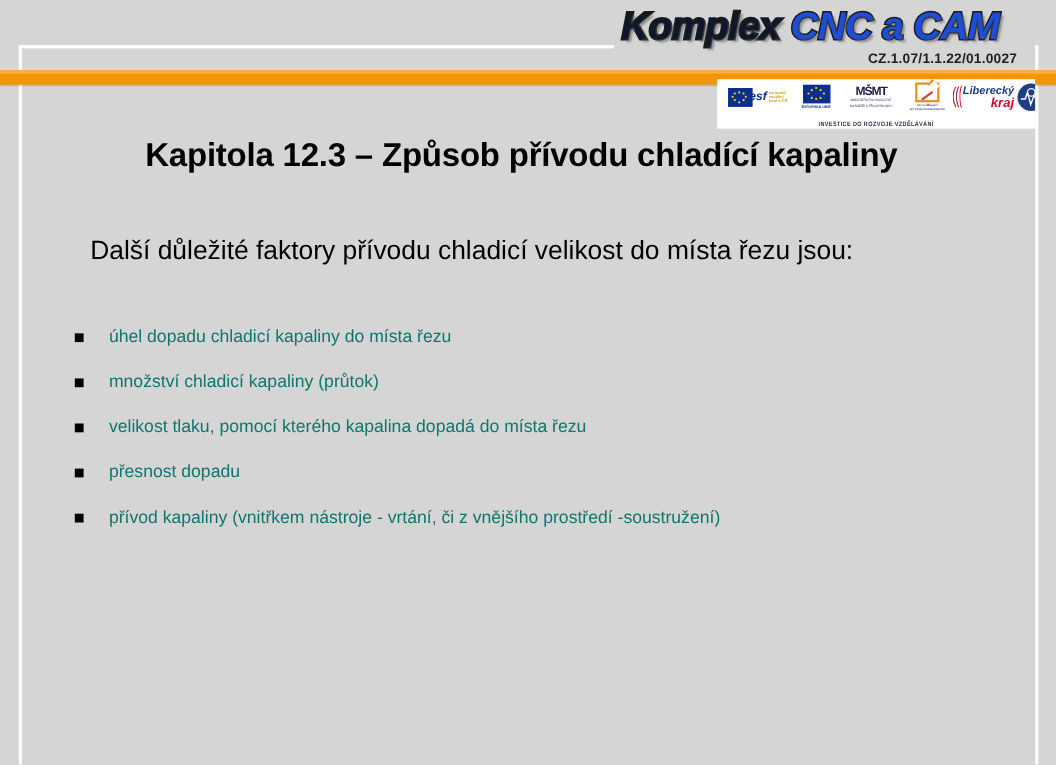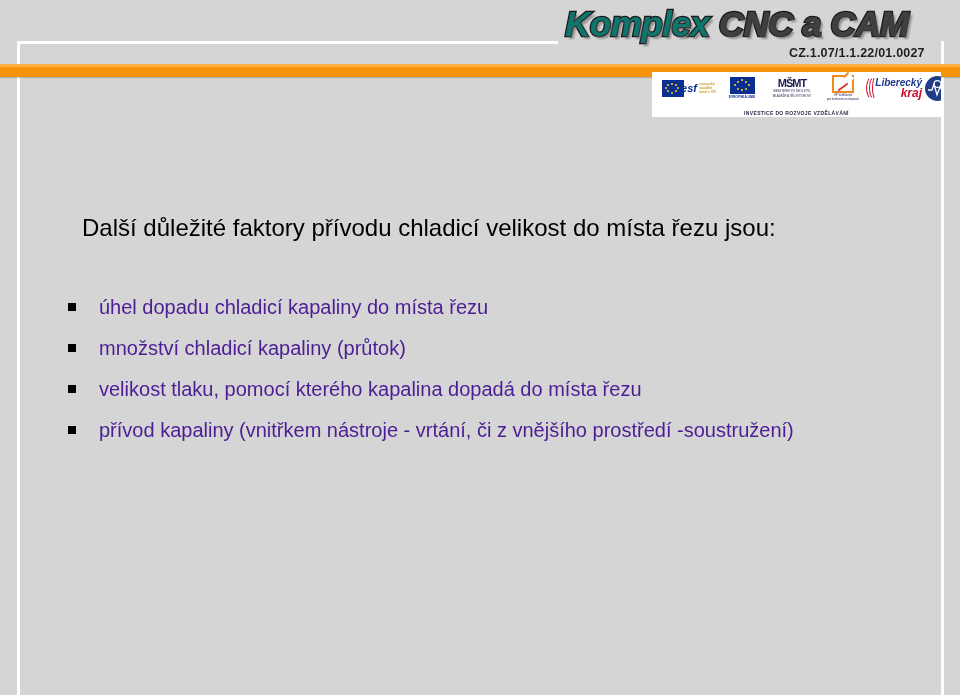--- a/index.html
+++ b/index.html
@@ -68,26 +68,26 @@
     top: 2px;
     height: 44px;
     font-size: 35px;
     font-weight: bold;
     font-style: italic;
     letter-spacing: -0.5px;
     white-space: nowrap;
     line-height: 44px;
   }
   .wordmark .wm {
-    color: #0f766e;
+    color: #0f172a;
     -webkit-text-stroke: 2.6px #1a1a1a;
     paint-order: stroke fill;
     text-shadow: 3px 3px 2px rgba(90,90,90,.55);
   }
-  .wordmark .wm.orange { color: #404040; }
+  .wordmark .wm.orange { color: #1d4ed8; }
 
   .project-code {
     position: absolute;
     left: 789px;
     top: 46px;
     font-size: 12.5px;
     font-weight: bold;
     color: #231f20;
     letter-spacing: .2px;
     white-space: nowrap;
@@ -312,23 +312,23 @@
   }
   .bullet-mark {
     flex: none;
     width: 8px;
     height: 8px;
     background: #000000;
     margin-top: 13px;
     margin-right: 23px;
   }
   .bullet-text {
-    font-size: 20px;
+    font-size: 16px;
     line-height: 34px;
-    color: #4c1d95;
+    color: #0f766e;
     flex: 1;
   }
   .bullet.justify .bullet-text {
     text-align: justify;
     text-align-last: left;
   }
 </style>
 </head>
 <body>
 
@@ -414,35 +414,40 @@
             <path d="M3 14 L7 14 L9 8 L12 19 L15 11 L17 14 L22 14" stroke="#ffffff" stroke-width="1.3" fill="none"></path>
             <circle cx="12.5" cy="8" r="3.4" fill="none" stroke="#ffffff" stroke-width="1.1"></circle>
           </svg>
         </div>
       </div>
 
     </div>
     <div class="logo-caption">INVESTICE DO ROZVOJE VZDĚLÁVÁNÍ</div>
   </div>
 
+  <div class="slide-title">Kapitola 12.3 – Způsob přívodu chladící kapaliny</div>
 
   <div class="intro-line">Další důležité faktory přívodu chladicí velikost do místa řezu jsou:</div>
 
   <div class="bullets">
     <div class="bullet">
       <span class="bullet-mark"></span>
       <span class="bullet-text">úhel dopadu chladicí kapaliny do místa řezu</span>
     </div>
     <div class="bullet">
       <span class="bullet-mark"></span>
       <span class="bullet-text">množství chladicí kapaliny (průtok)</span>
     </div>
     <div class="bullet">
       <span class="bullet-mark"></span>
       <span class="bullet-text">velikost tlaku, pomocí kterého kapalina dopadá do místa řezu</span>
     </div>
+    <div class="bullet">
+      <span class="bullet-mark"></span>
+      <span class="bullet-text">přesnost dopadu</span>
+    </div>
     <div class="bullet justify">
       <span class="bullet-mark"></span>
       <span class="bullet-text">přívod kapaliny (vnitřkem nástroje - vrtání, či z vnějšího prostředí -soustružení)</span>
     </div>
   </div>
 
 </div>
 
 </body></html>

